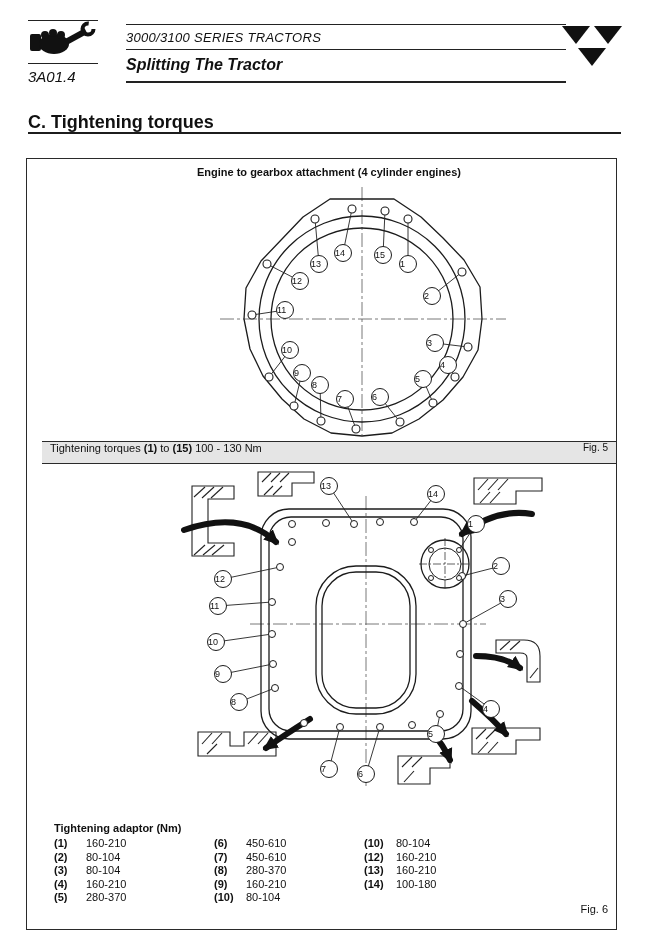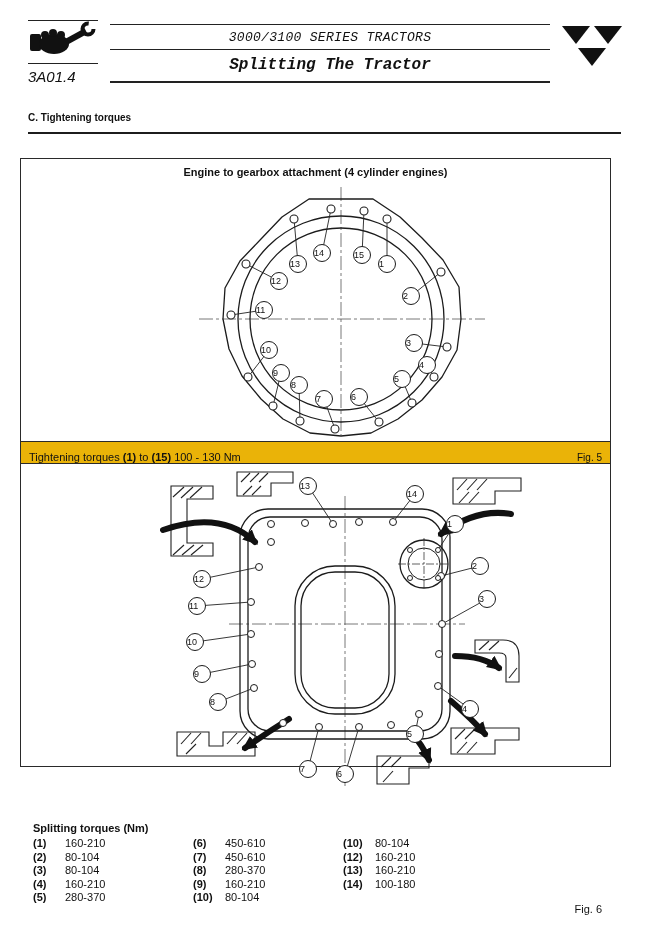--- a/index.html
+++ b/index.html
@@ -4,32 +4,32 @@
 <style>
   * { margin:0; padding:0; box-sizing:border-box; }
   html,body { background:#ffffff; }
   body { font-family:"Liberation Sans", sans-serif; color:#111; }
   .page { position:relative; width:651px; height:949px; background:#fff; overflow:hidden; }
   .abs { position:absolute; }
   .hline { background:#222; height:1.2px; }
   .series-title { font-style:italic; font-size:13px; letter-spacing:0.3px; padding:5px 0 4px 0; }
   .main-title { font-weight:bold; font-style:italic; font-size:16px; padding:6px 0 7px 0; }
   .page-code { font-style:italic; font-size:15px; padding-top:4px; }
-  .section-heading { font-weight:bold; font-size:10px; }
-  .main-box { position:absolute; left:20px; top:158px; width:591px; height:609px; border:1.4px solid #2a2a2a; background:#fff; }
+  .section-heading { font-weight:bold; font-size:18px; }
+  .main-box { position:absolute; left:26px; top:158px; width:591px; height:772px; border:1.4px solid #2a2a2a; background:#fff;padding-left:15px; }
   .fig-panel { position:relative; }
   .fig5-panel { height:304px; }
   .fig6-panel { height:466px; border-top:1.2px solid #2a2a2a; }
   .fig-title { text-align:center; font-weight:bold; font-size:11px; padding-top:7px; height:22px; }
   .diagram { position:relative; width:588px; }
   .dsvg { display:block; }
   .co { position:absolute; width:18px; height:18px; border:1px solid #1c1c1c; border-radius:50%;
         background:#fff; font-size:9px; line-height:16px; z-index:3; }
   .caption-row { position:absolute; bottom:0; left:0; right:0; height:22px; border-top:1px solid #2a2a2a;
-        display:flex; justify-content:space-between; align-items:flex-end; padding:0 8px; font-size:11px; background:#eab308; }
+        display:flex; justify-content:space-between; align-items:flex-start; padding:0 8px; font-size:11px; background:#e5e5e5; }
   .torque-table { position:absolute; left:12px; top:358px; font-size:11px; }
   .tt-head { font-weight:bold; margin-bottom:3px; }
   .tt-cols { display:flex; }
   .tt-col { width:150px; }
   .tt-col.c1 { width:160px; }
   .trow { display:flex; line-height:13.6px; }
   .tn { font-weight:bold; width:32px; }
   .fig-label { font-size:10px; }
   .fig6-label { position:absolute; right:8px; bottom:14px; font-size:11px; }
   b { font-weight:bold; }
@@ -49,21 +49,21 @@
         <circle cx="25" cy="12" r="4"></circle>
         <circle cx="33" cy="14" r="4"></circle>
       </g>
       <line x1="38" y1="21" x2="58" y2="10" stroke="#111" stroke-width="6"></line>
       <circle cx="60" cy="8" r="5.5" fill="none" stroke="#111" stroke-width="4" stroke-dasharray="26 9"></circle>
     </svg>
     <div class="hline"></div>
     <div class="page-code">3A01.4</div>
   </div>
 
-  <div class="abs" style="left:110px; top:24px; width:440px; text-align:center;font-family:Liberation Mono, monospace;">
+  <div class="abs" style="left:126px; top:24px; width:440px; ">
     <div class="hline"></div>
     <div class="series-title">3000/3100 SERIES TRACTORS</div>
     <div class="hline"></div>
     <div class="main-title">Splitting The Tractor</div>
     <div class="hline" style="height:1.6px;"></div>
   </div>
 
   <svg class="abs" style="left:558px; top:24px;" width="68" height="46" viewBox="0 0 68 46">
     <g fill="#111">
       <polygon points="4,2 32,2 18,20"></polygon>
@@ -296,21 +296,21 @@
         <div class="co" style="left:188px;top:229px">8</div>
         <div class="co" style="left:172px;top:201px">9</div>
         <div class="co" style="left:165px;top:169px">10</div>
         <div class="co" style="left:167px;top:133px">11</div>
         <div class="co" style="left:172px;top:106px">12</div>
         <div class="co" style="left:278px;top:13px">13</div>
         <div class="co" style="left:385px;top:21px">14</div>
       </div>
 
       <div class="torque-table">
-        <div class="tt-head">Splitting torques (Nm)</div>
+        <div class="tt-head">Tightening adaptor (Nm)</div>
         <div class="tt-cols">
           <div class="tt-col c1">
             <div class="trow">
                 <span class="tn">(1)</span>
                 <span class="tv">160-210</span>
               </div>
             <div class="trow">
                 <span class="tn">(2)</span>
                 <span class="tv">80-104</span>
               </div>

